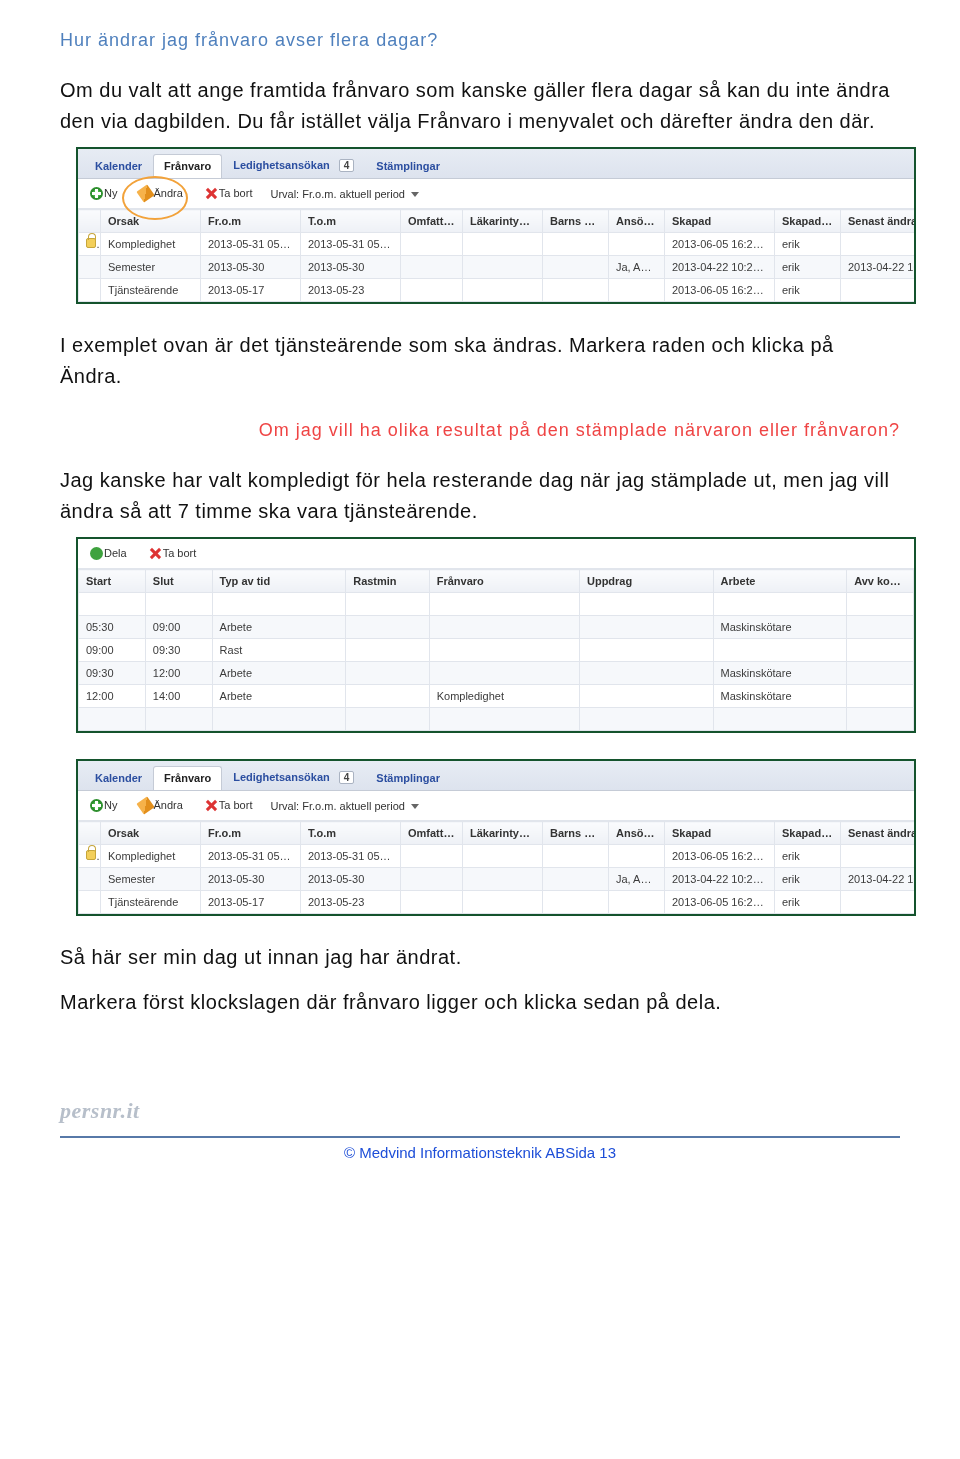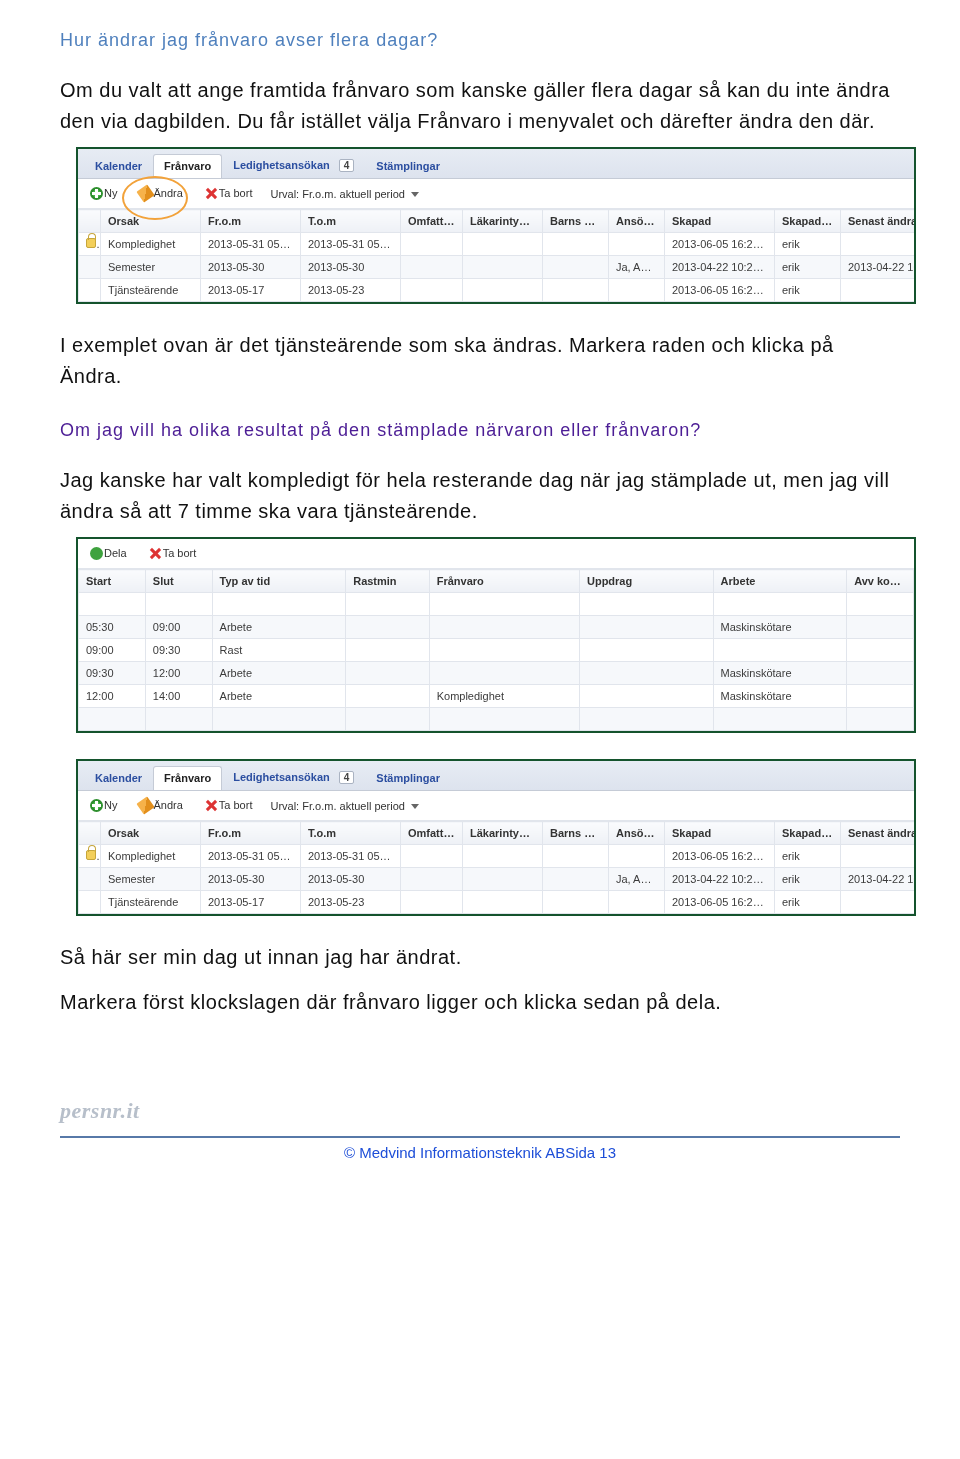--- a/index.html
+++ b/index.html
@@ -13,21 +13,21 @@
     padding: 30px 60px 40px 60px;
   }
   h2.sec-heading {
     font-family: Arial, Verdana, sans-serif;
     font-size: 18px;
     font-weight: 400;
     letter-spacing: 1px;
     margin: 0 0 24px 0;
   }
   .c-blue { color:#4f80bd; }
-  .c-gray { color:#4c1d95; }
+  .c-gray { color:#ef4444;text-align:right; }
   p.body-text {
     font-size: 20px;
     line-height: 1.55;
     letter-spacing: 0.5px;
     margin: 0 0 6px 0;
     color:#111;
   }
   
   .app {
     border:2px solid #14532d;

